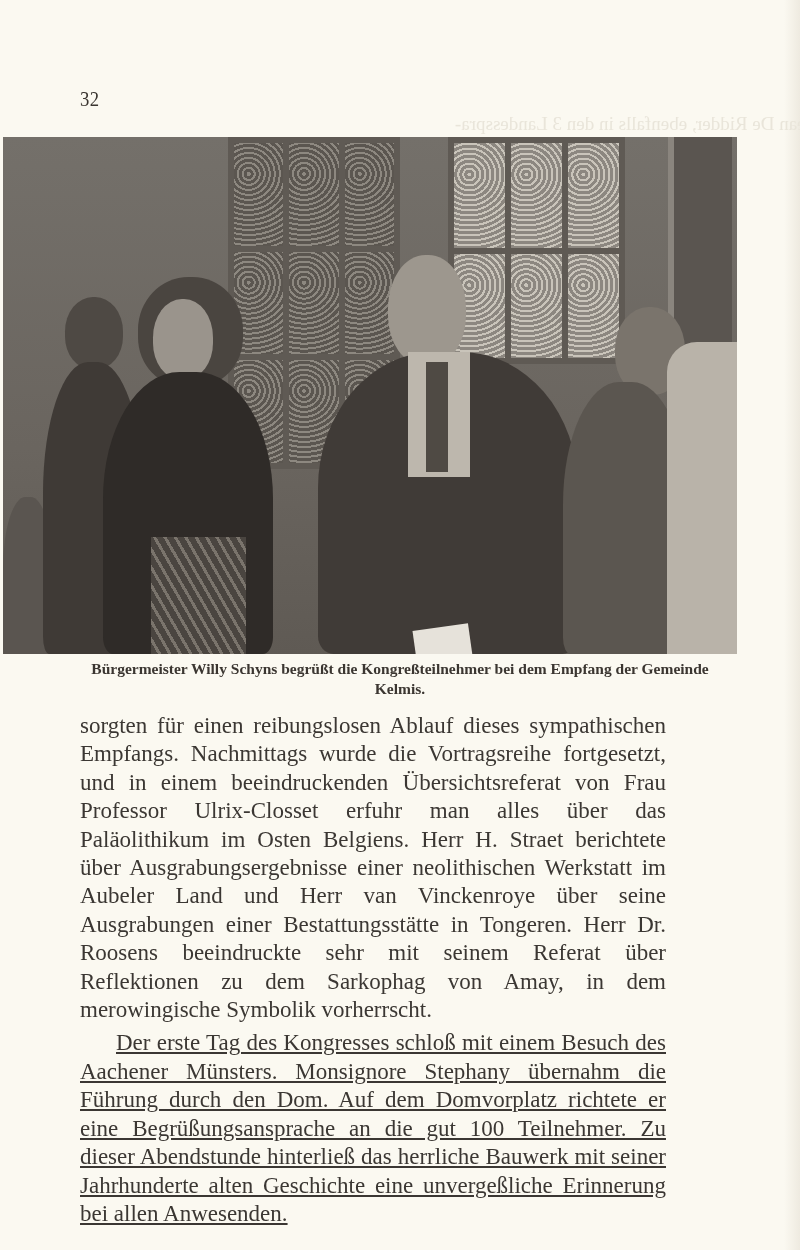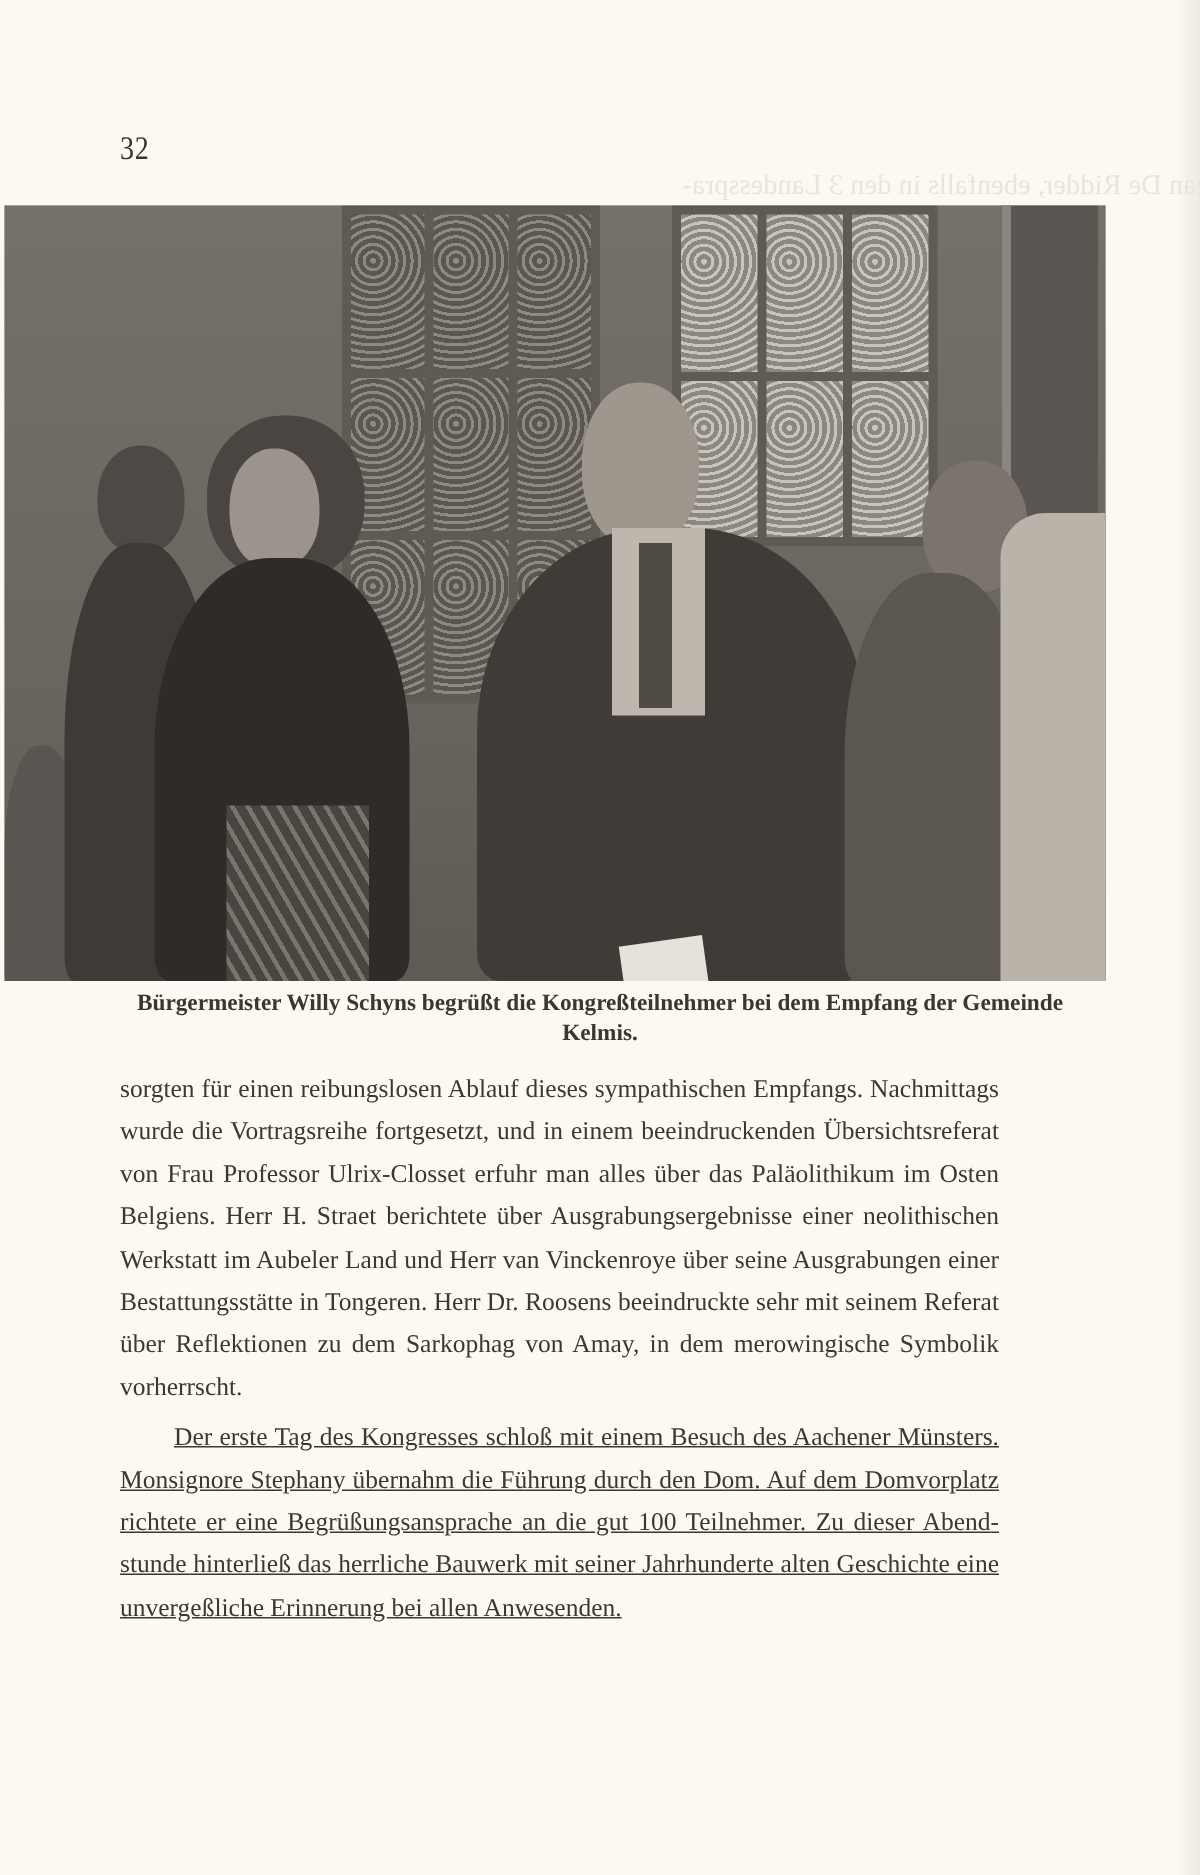--- a/index.html
+++ b/index.html
@@ -43,21 +43,21 @@
   .photo .frame { position:absolute; right:5px; top:0; width:58px; height:220px; background:#5a5550; border-left:6px solid #8a857e; }
   .photo .paper { position:absolute; left:412px; top:490px; width:56px; height:40px; background:#e6e2da; transform:rotate(-8deg); }
   .photo .plant { position:absolute; left:515px; top:310px; width:80px; height:70px; border-radius:50%; background:#3c3834; }
   .caption {
     position: absolute; left: 70px; top: 659px; width: 660px;
     text-align: center; font-weight: bold; font-size: 15.5px; line-height: 20px;
     color: #3b3631;
   }
   .body-text {
     position: absolute; left: 80px; top: 712px; width: 586px;
-    font-size: 17px; line-height: 28.4px; color: #3b3733;
+    font-size: 23px; line-height: 28.4px; color: #3b3733;
     text-align: justify; hyphens: manual;
   }
   .body-text p { margin: 0; }
   .body-text p + p { margin-top: 5px; text-indent: 36px; text-decoration: underline; }
 </style>
 </head>
 <body>
 
 <div class="page-edge"></div>
 

